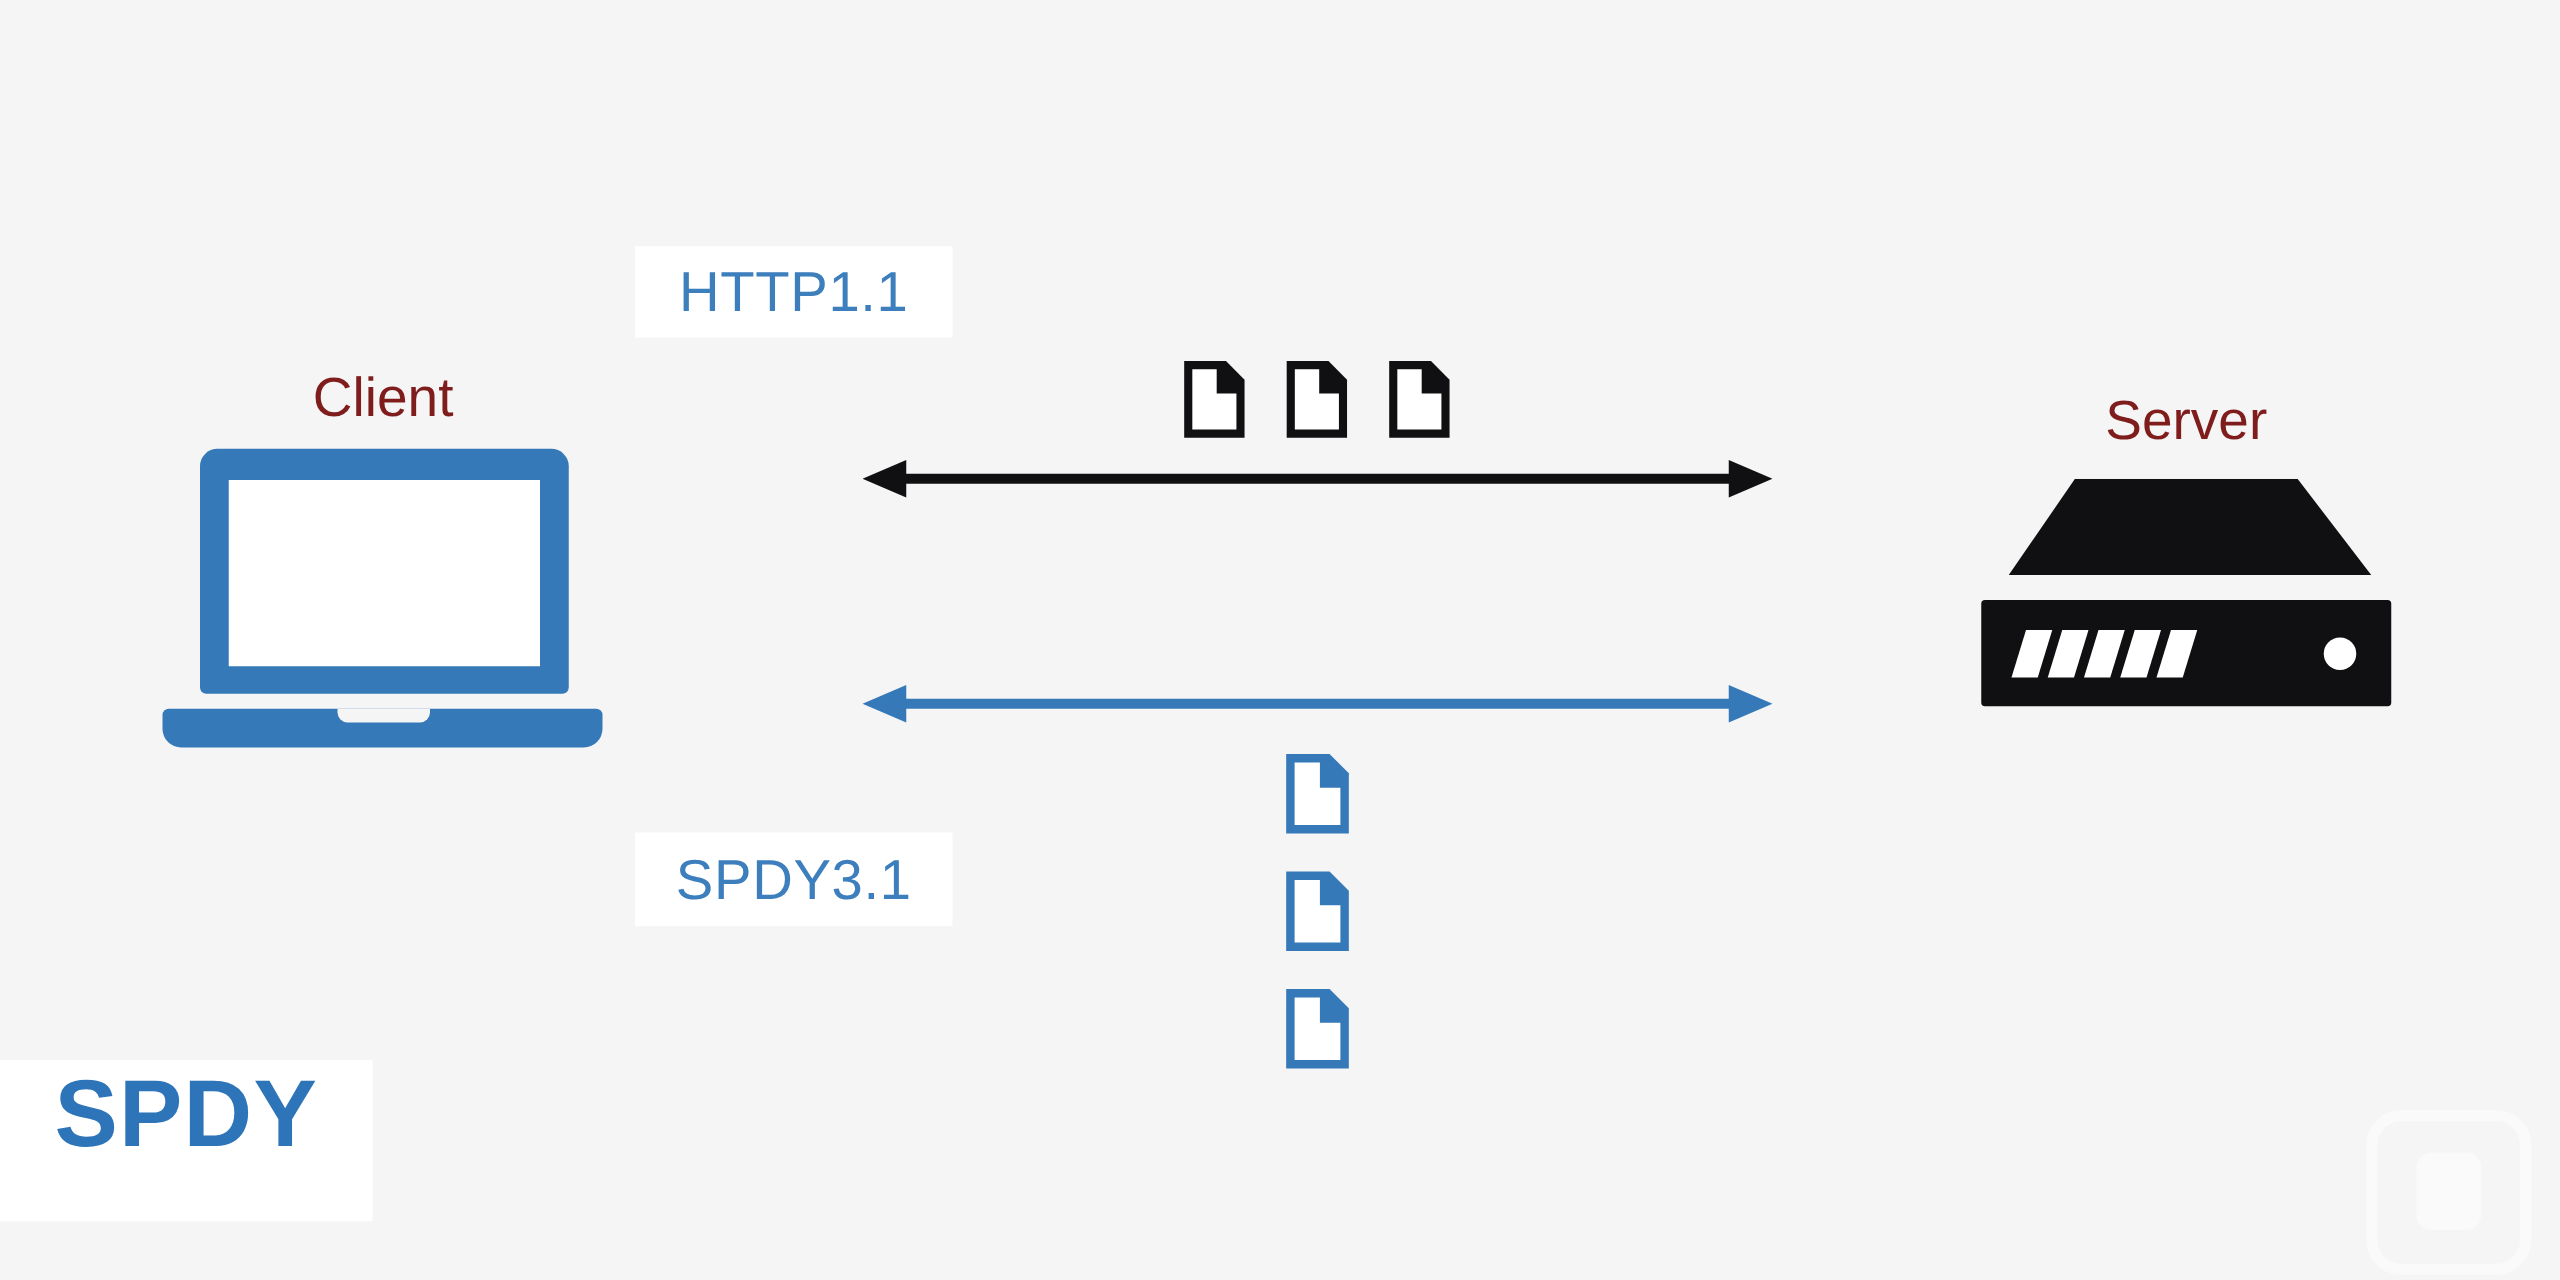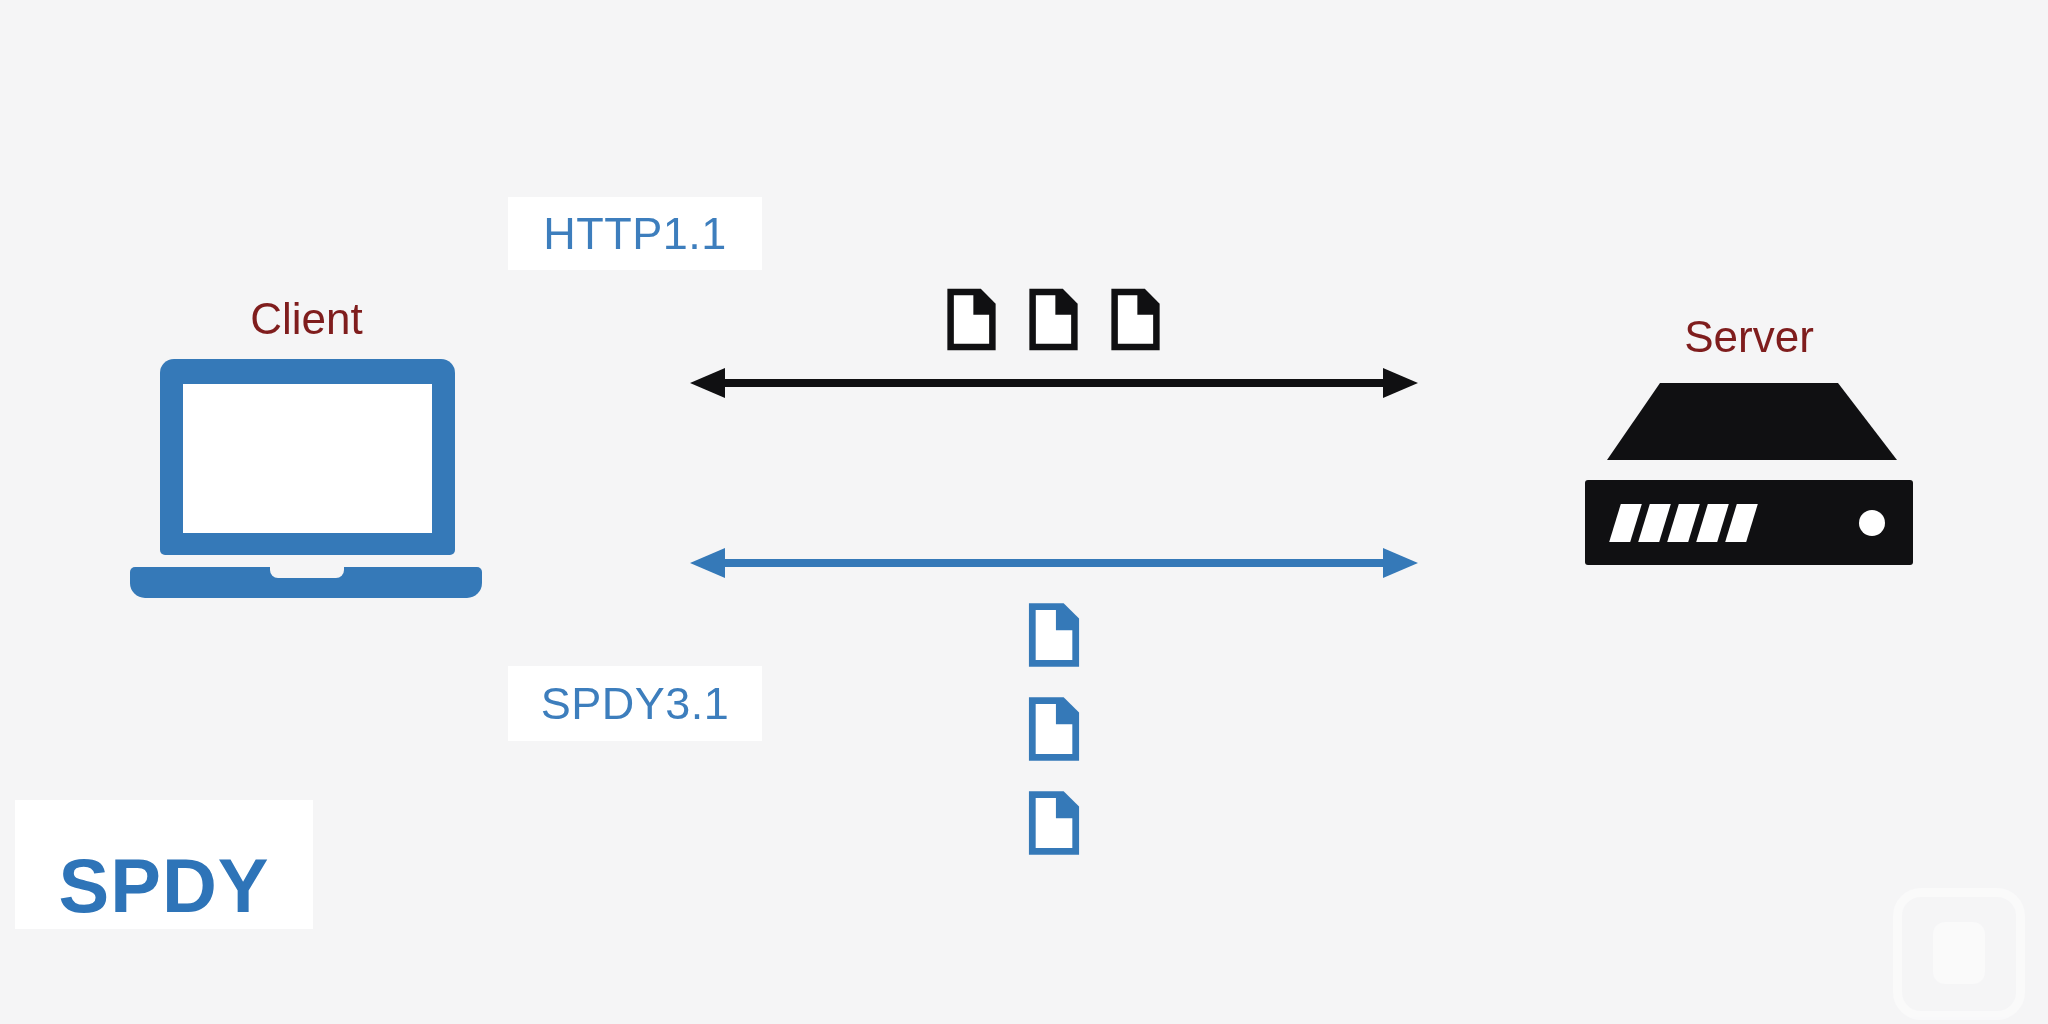--- a/index.html
+++ b/index.html
@@ -93,25 +93,25 @@
   
   .docs-row{left:945px;top:287px;display:flex;gap:29px;}
   .docs-col{left:1027px;top:601px;display:flex;flex-direction:column;gap:26px;}
   .doc-black{color:var(--ink-black);}
   .doc-blue{color:var(--accent-blue);}
   .docs-row svg{width:53px;height:65px;display:block;}
   .docs-col svg{width:54px;height:68px;display:block;}
 
   
   .title-box{
-    left:0;top:800px;width:298px;height:129px;
+    left:0;top:848px;width:298px;height:129px;
     background:var(--label-box-bg);
-    display:flex;align-items:flex-end;justify-content:center;
+    display:flex;align-items:flex-start;justify-content:center;
     color:var(--title-blue);
-    font-size:76px;font-weight:700;letter-spacing:1px;margin-left:15px;
+    font-size:76px;font-weight:700;letter-spacing:1px;
   }
 
   
   .watermark{
     left:1893px;top:888px;width:132px;height:132px;opacity:.55;
   }
   .watermark .wm-ring{
     position:absolute;inset:0;border:9px solid rgba(255,255,255,.8);
     border-radius:28px;
   }

